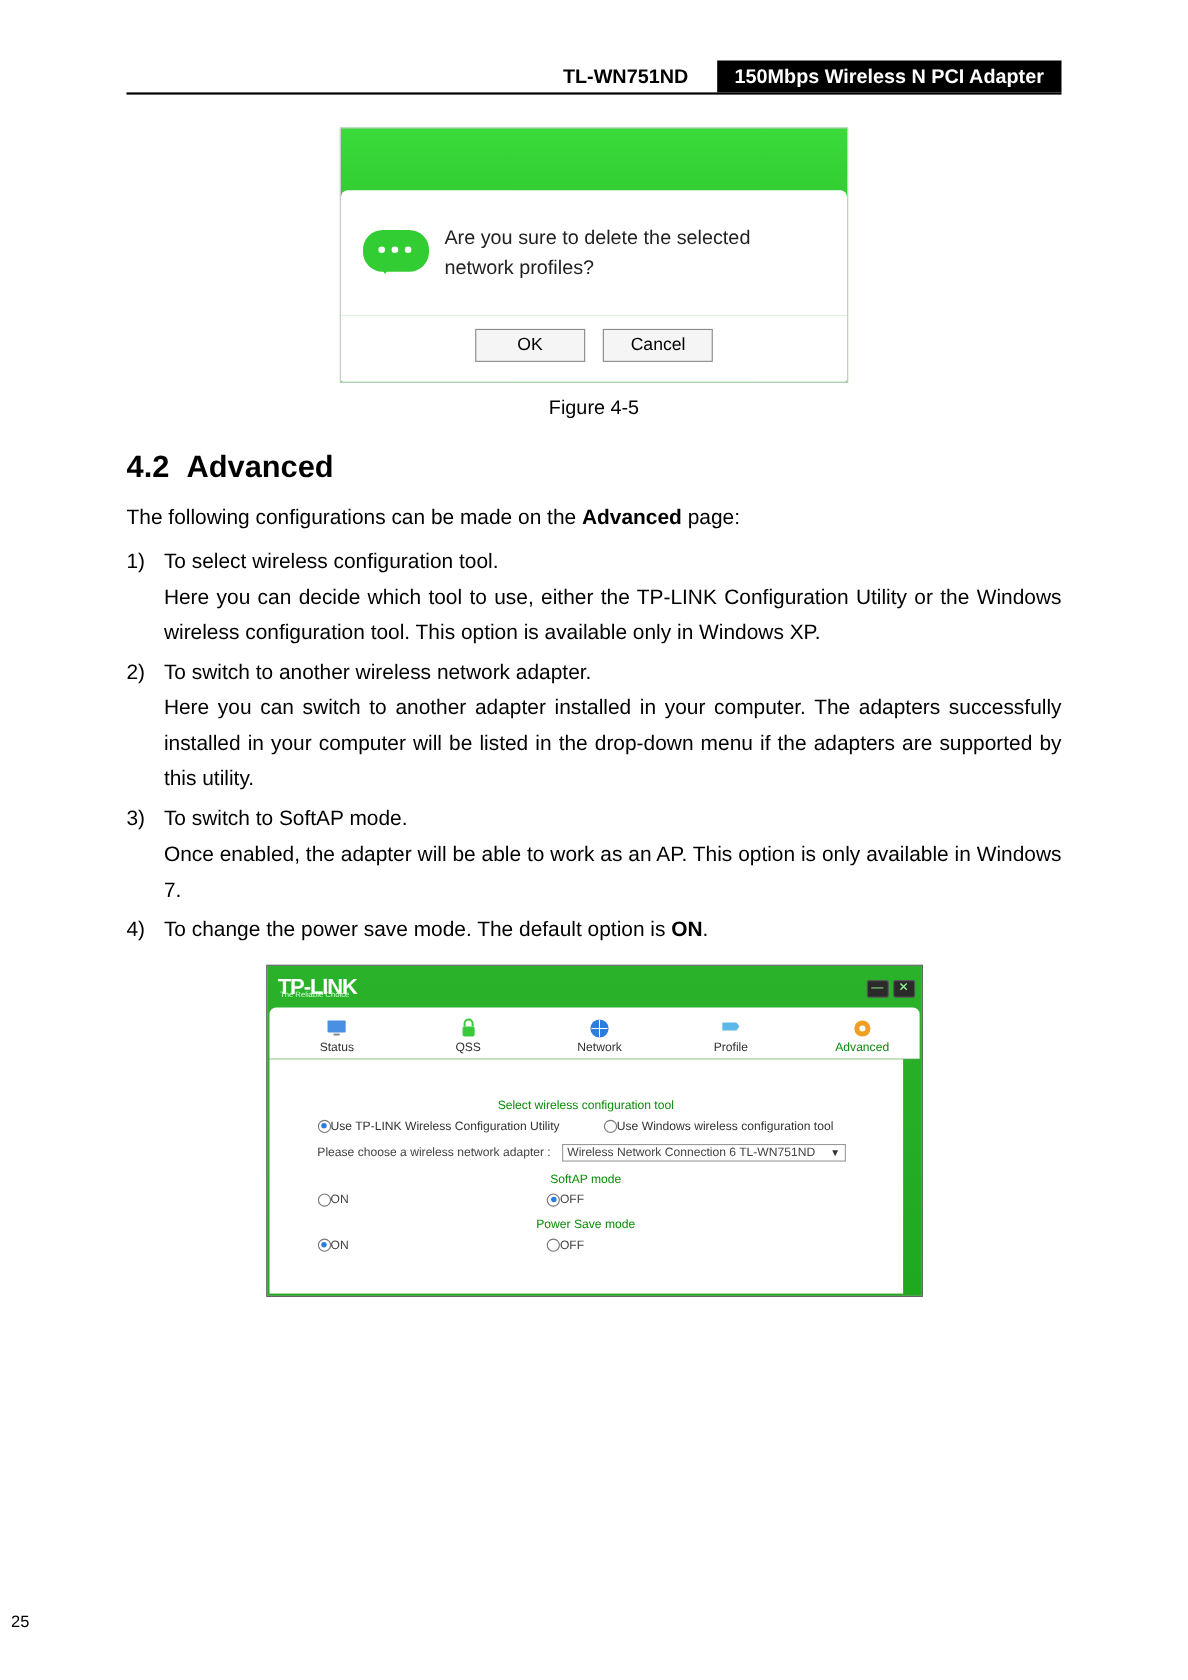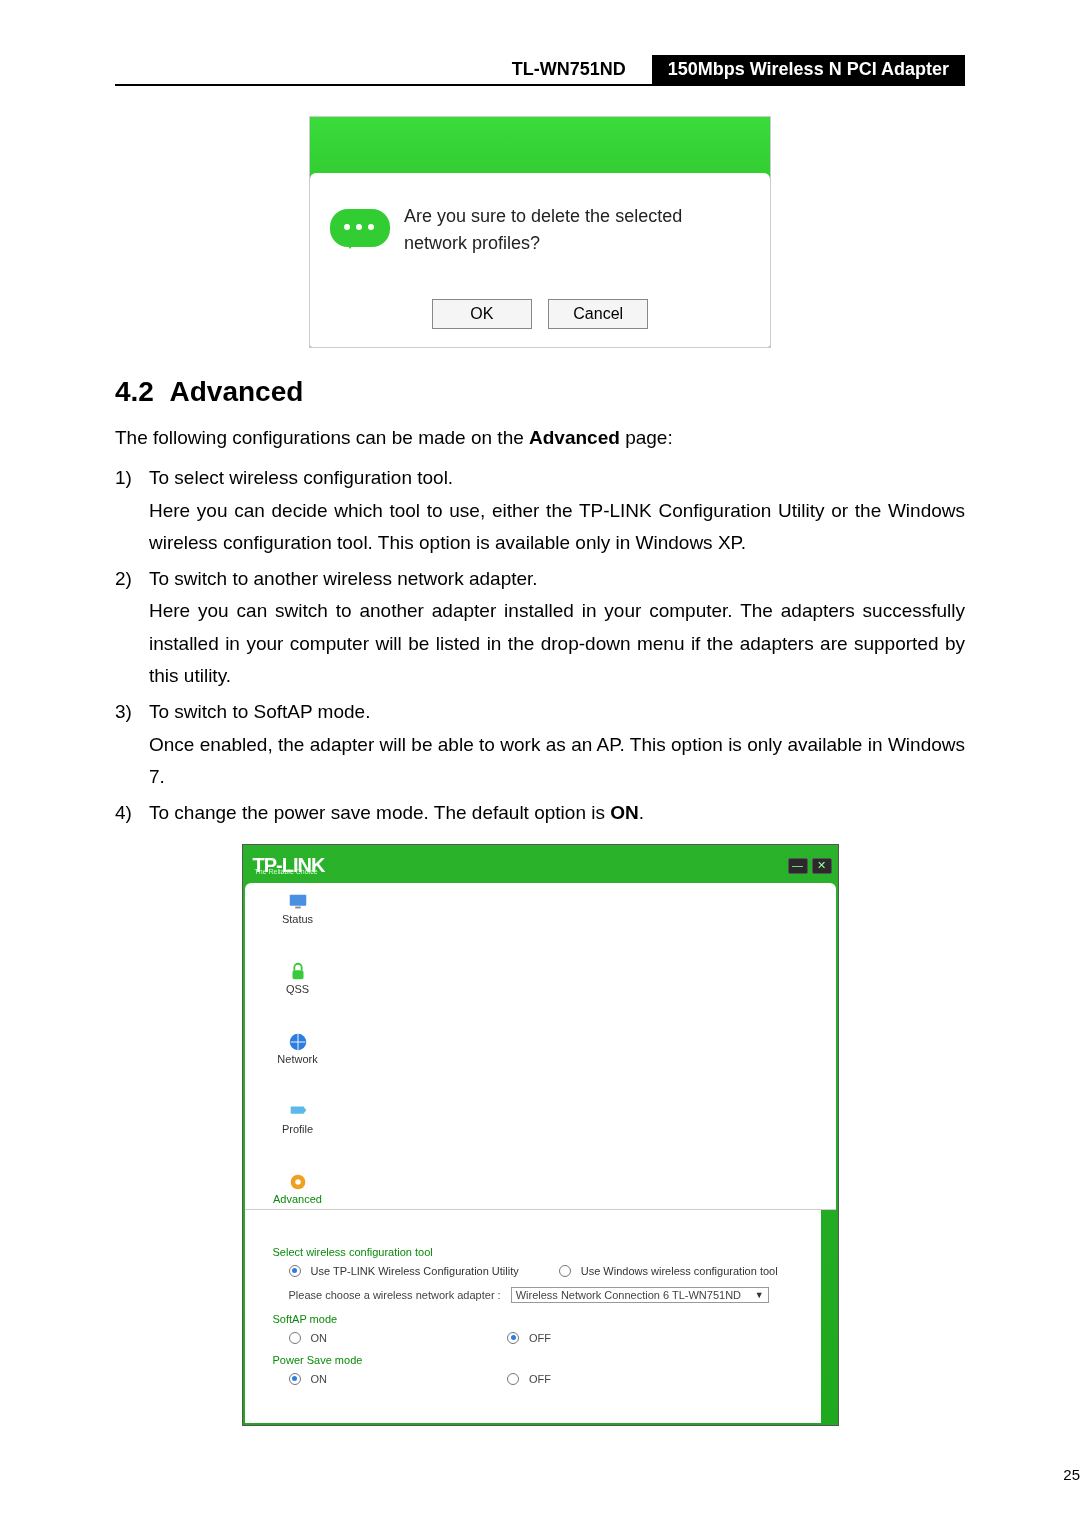--- a/index.html
+++ b/index.html
@@ -181,25 +181,24 @@
     line-height: 13px;
     border: 1px solid #555;
     border-radius: 2px;
     cursor: pointer;
   }
   .tabbar {
     display: flex;
     background: #fff;
     border-top-left-radius: 6px;
     border-top-right-radius: 6px;
-    padding: 6px 14px 0 14px;
+    padding: 6px 14px 0 24px;
     margin: 0 2px;
-    gap: 30px;
+    gap: 44px;
     border-bottom: 1px solid #ccc;
-    flex-direction: column;
   }
   .tab {
     display: flex;
     flex-direction: column;
     align-items: center;
     font-size: 11px;
     color: #333;
     padding: 2px 6px 4px 6px;
     cursor: pointer;
     width: 66px;
@@ -212,20 +211,21 @@
   }
   .tab.active .tablbl {
     color: #0a8b0a;
   }
   .app-body {
     background: #fff;
     margin: 0 17px 2px 2px;
     padding: 28px 28px 28px 28px;
     font-size: 11px;
     color: #444;
+    text-align: center;
   }
   .section-lbl {
     color: #0a8b0a;
     font-size: 11px;
     margin: 8px 0 6px 0;
     border-bottom: 1px dashed transparent;
   }
   .radio-row {
     display: flex;
     align-items: center;
@@ -235,21 +235,21 @@
   }
   .radio-row2 {
     display: flex;
     align-items: center;
     margin: 2px 0 10px 16px;
     gap: 180px;
   }
   .radio-opt {
     display: flex;
     align-items: center;
-    gap: 10px;
+    gap: 0;
   }
   .radio-dot {
     width: 10px; height: 10px;
     border: 1px solid #777;
     border-radius: 50%;
     display: inline-flex;
     align-items: center;
     justify-content: center;
   }
   .radio-dot.sel::after {
@@ -281,22 +281,23 @@
   }
   .fig-cap {
     text-align: center;
     font-size: 18px;
     margin: 10px 0 30px 0;
   }
   .page-num {
     position: absolute;
     bottom: 44px;
     left: 0; right: 0;
-    text-align: right;
+    text-align: left;
     font-size: 15px;
+    padding-left: 10px;
   }
 </style>
 </head>
 <body>
 
 <div class="page">
 
   <div class="top-bar">
     <div class="top-left">TL-WN751ND</div>
     <div class="top-right">150Mbps Wireless N PCI Adapter</div>
@@ -312,20 +313,21 @@
             <span></span>
           </div>
       </div>
       <div class="dlg-msg">Are you sure to delete the selected network profiles?</div>
     </div>
     <div class="dlg-btns">
       <button>OK</button>
       <button>Cancel</button>
     </div>
   </div>
+  <div class="dlg-caption">Figure 4-5</div>
 
   <h2 class="section">
     <span>4.2</span>&nbsp;&nbsp;<span>Advanced</span>
   </h2>
 
   <p class="para">
     <span>The following configurations can be made on the </span><b>Advanced</b><span> page:</span>
   </p>
 
   <div class="list">

